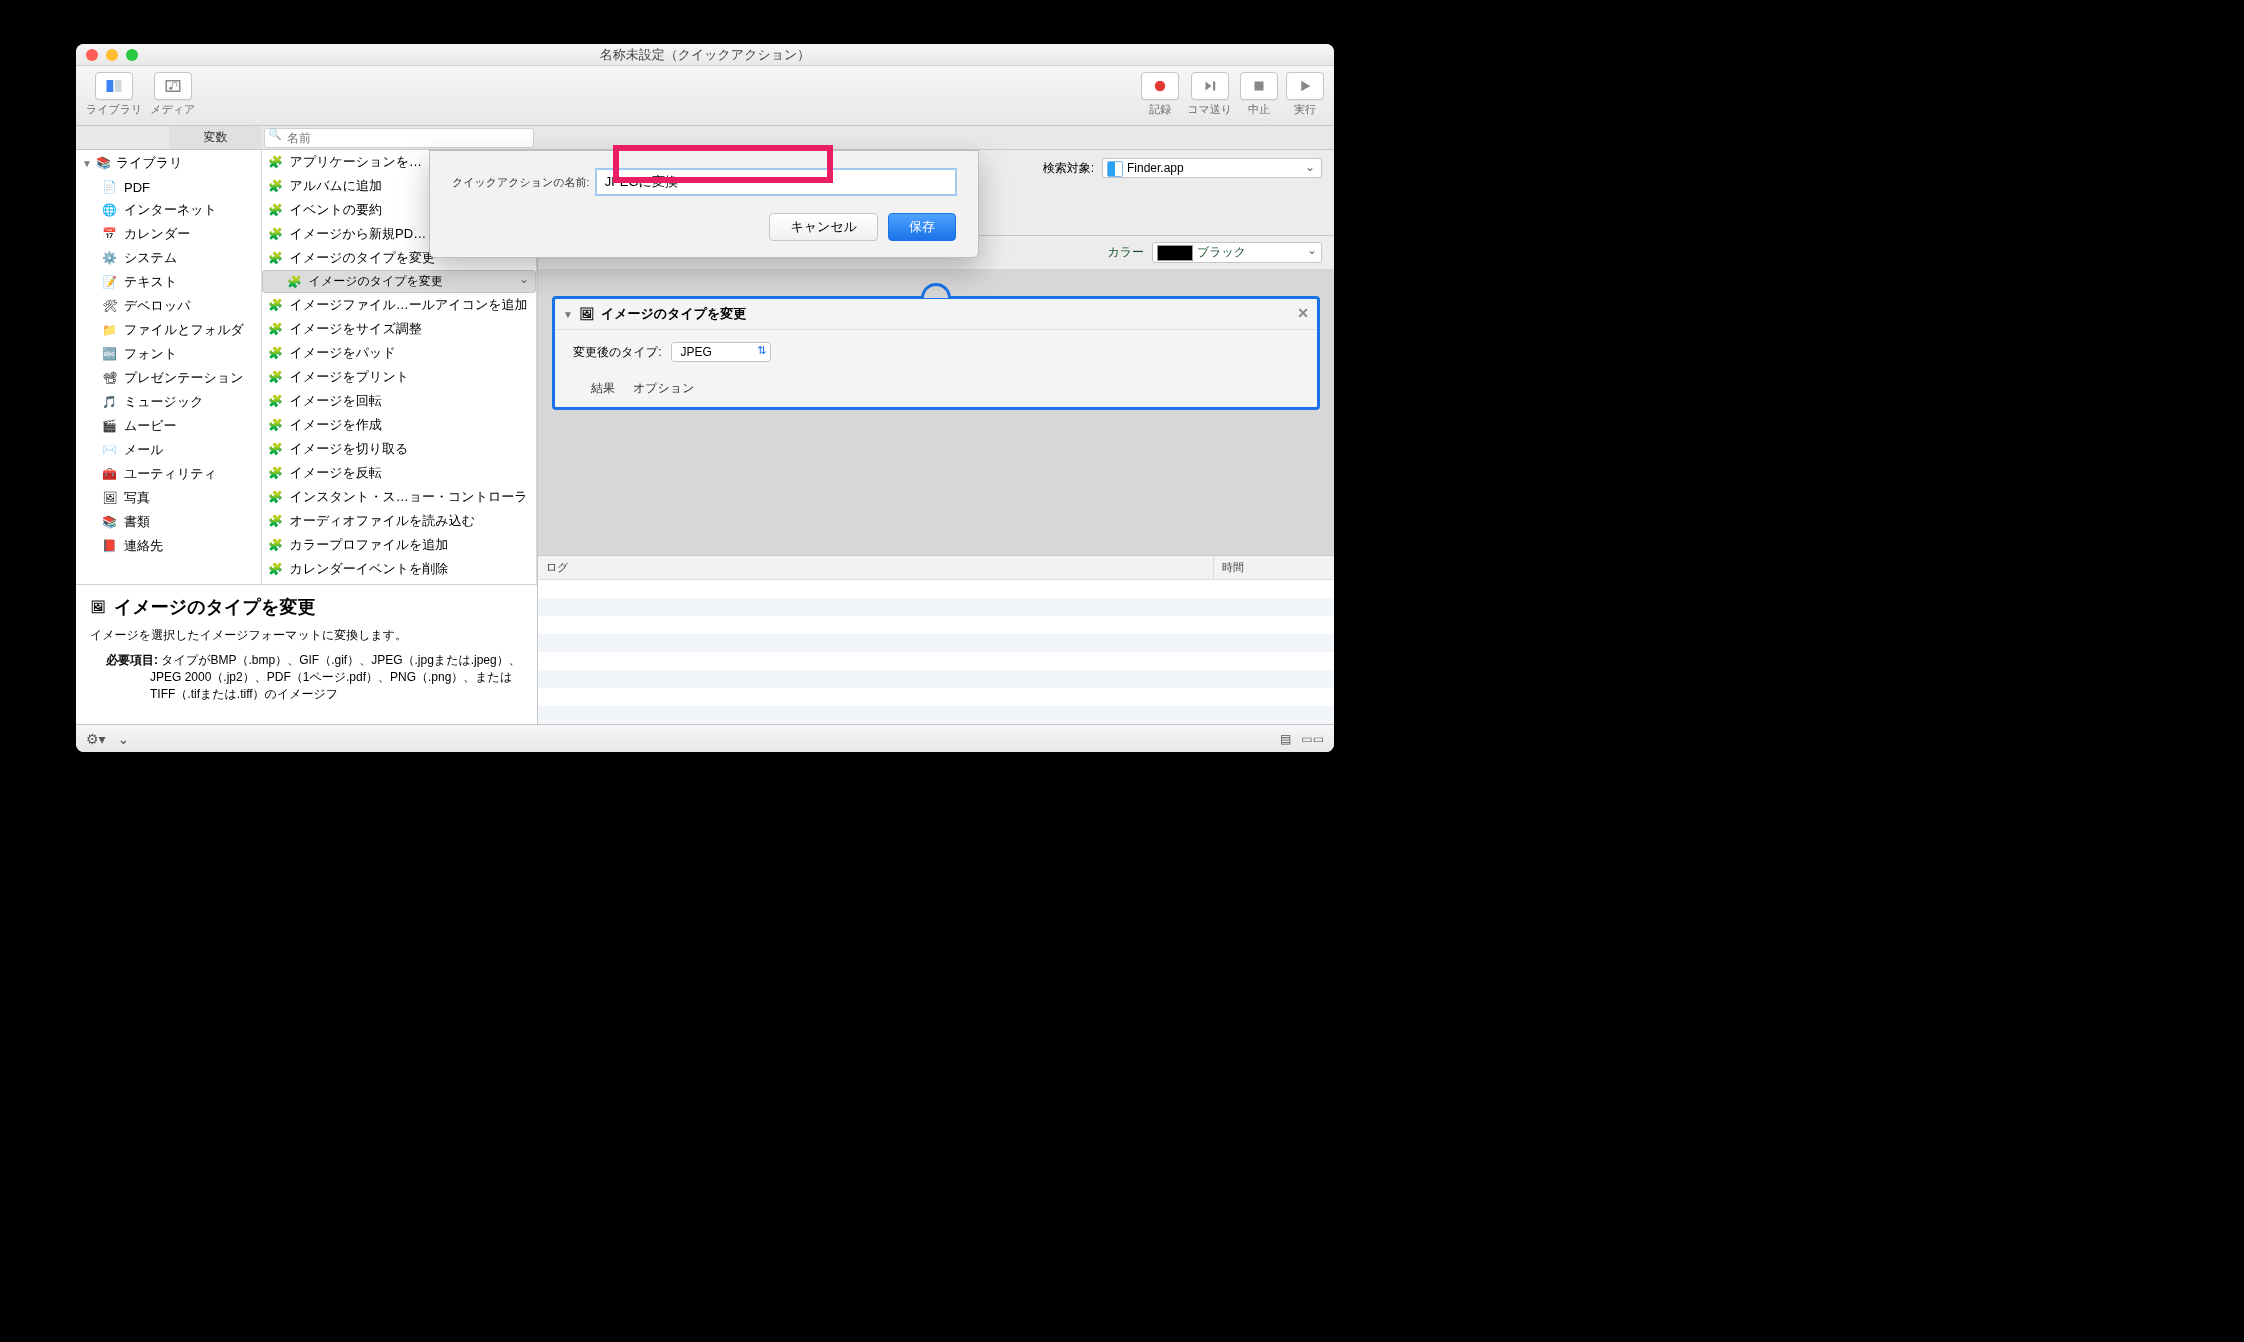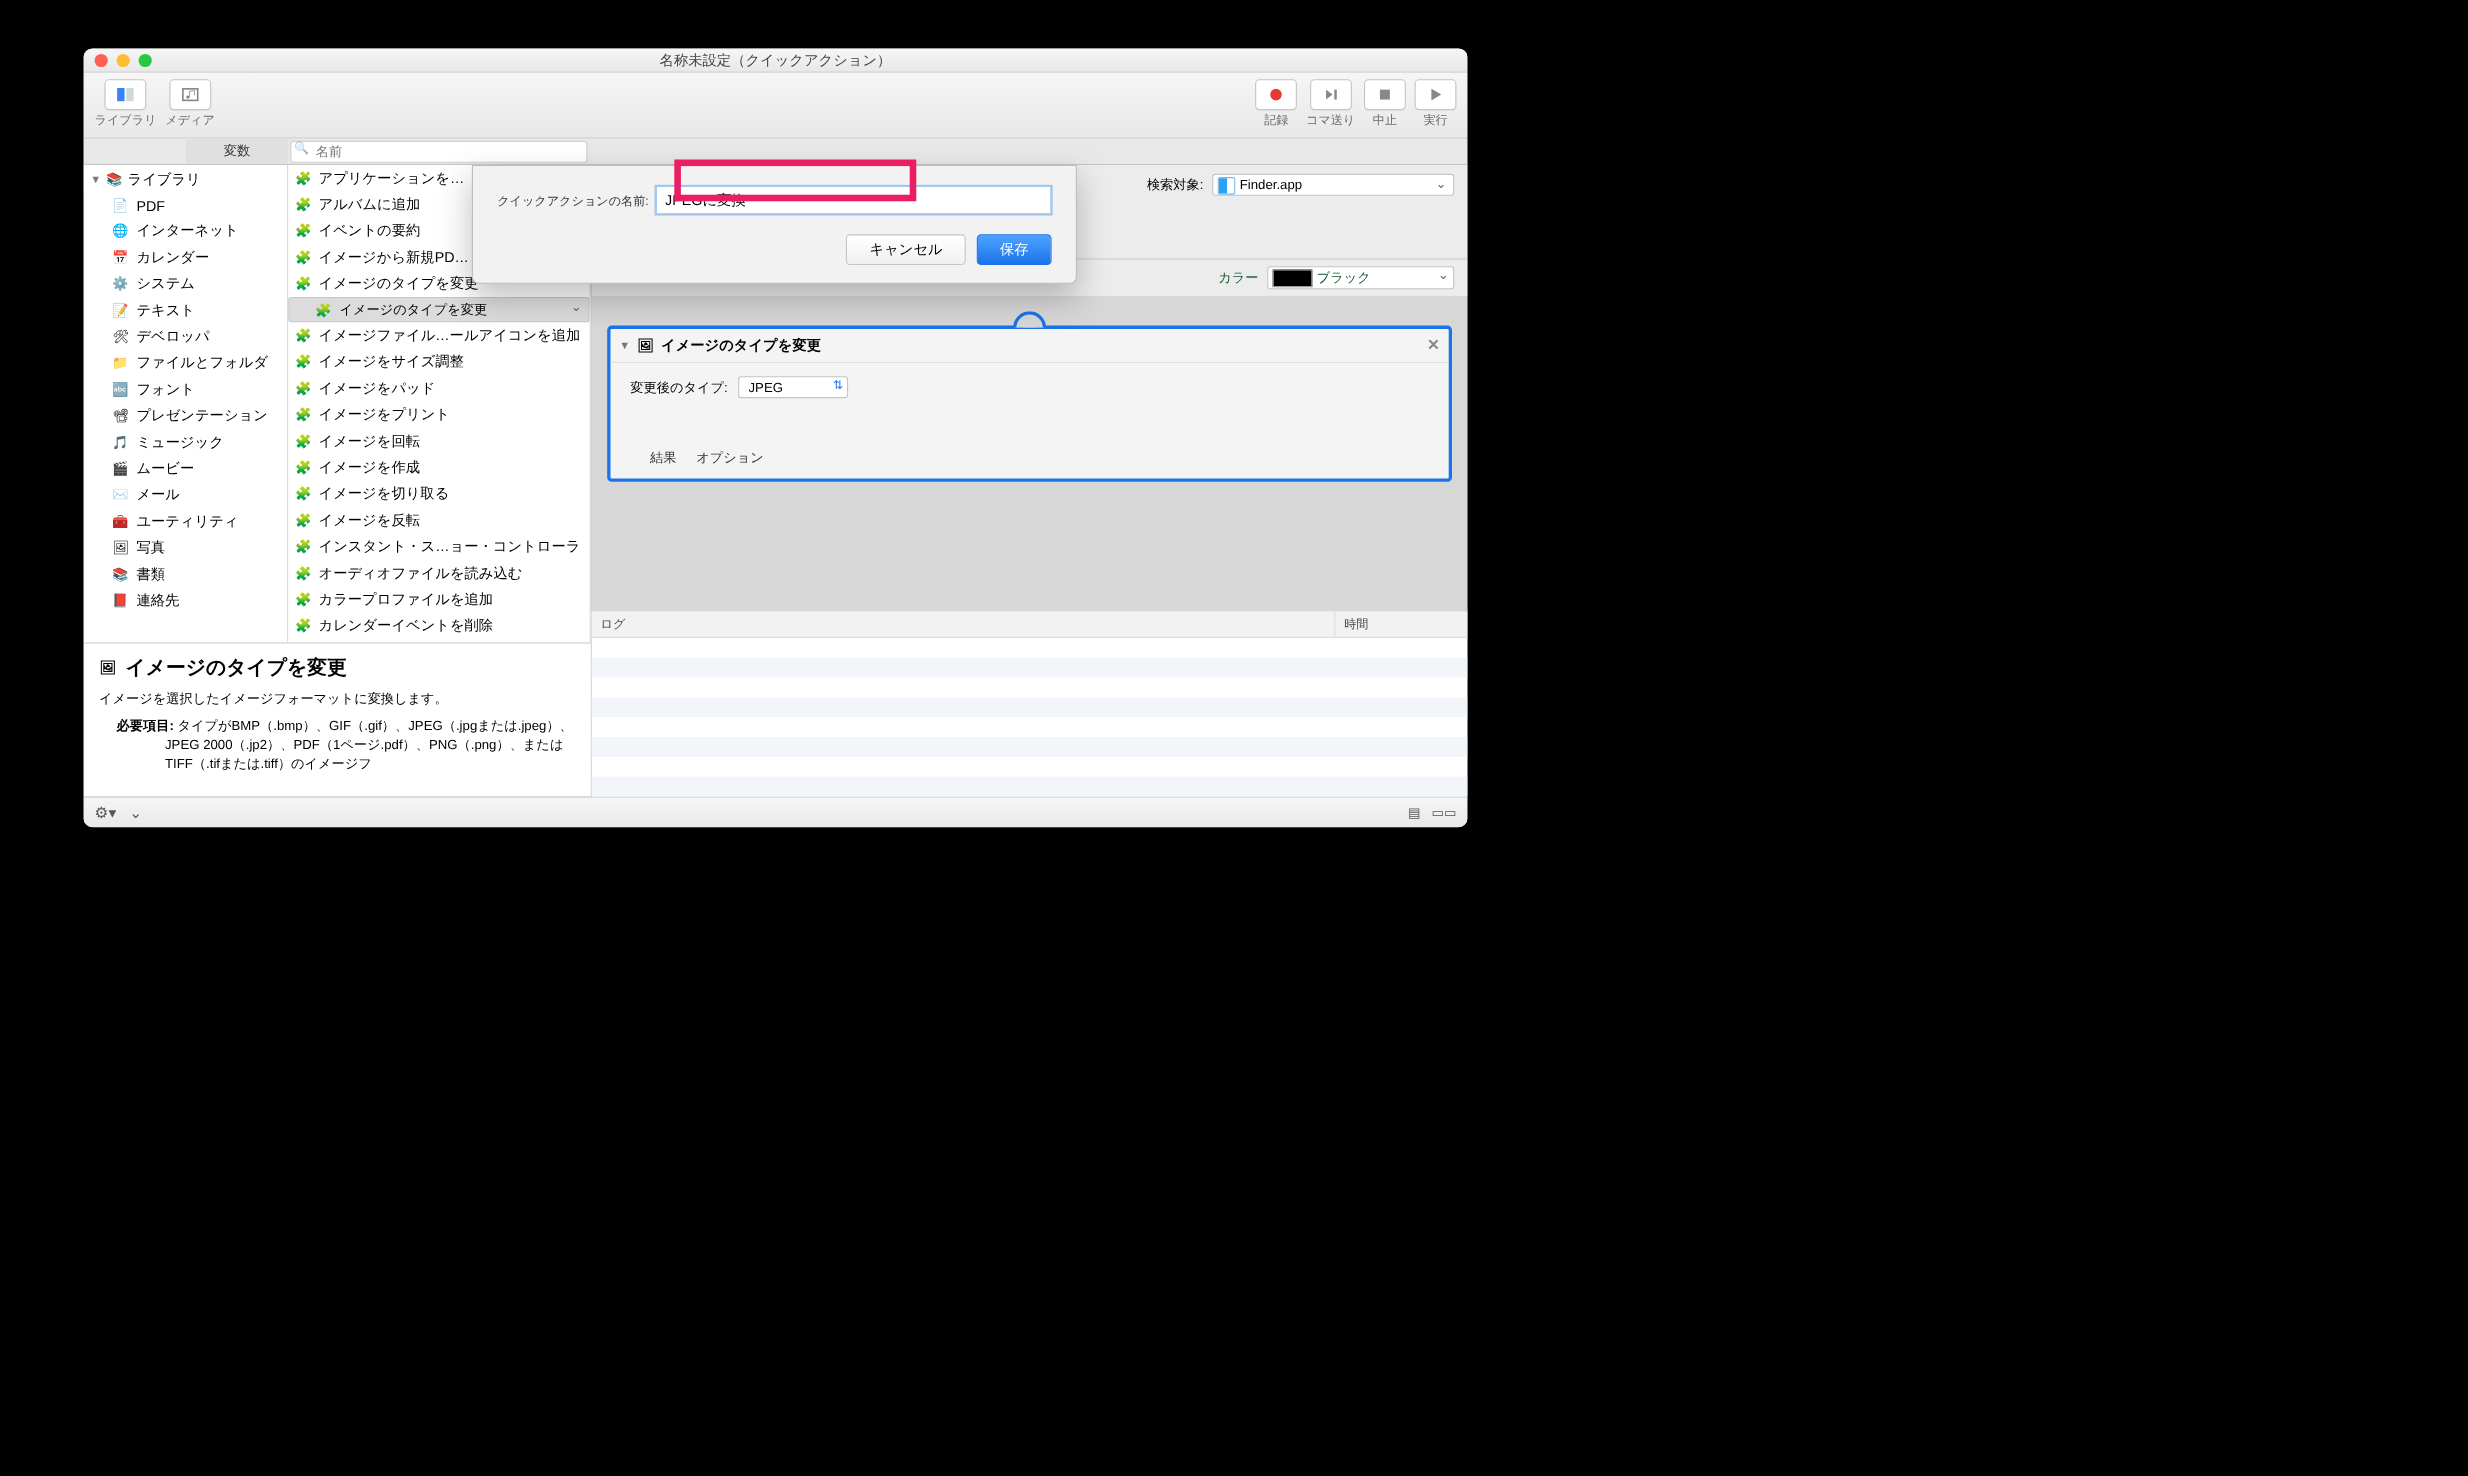--- a/index.html
+++ b/index.html
@@ -52,21 +52,21 @@
   .canvas{flex:1; padding:14px; overflow:auto;}
   .connector{display:flex;justify-content:center;margin-bottom:-2px;}
   .connector .arc{width:30px;height:15px;border:3px solid #1a73e8;border-bottom:none;border-radius:30px 30px 0 0;background:#d7d7d7;}
   .actioncard{border:3px solid #1a73e8;background:#f4f4f4;border-radius:4px;}
   .cardhead{display:flex;align-items:center;gap:6px;padding:6px 8px;border-bottom:1px solid #e0e0e0;font-size:13px;font-weight:600;position:relative;}
   .cardhead .tri{color:#777;}
   .cardhead .close{position:absolute;right:8px;top:6px;color:#888;font-size:14px;cursor:default;}
   .cardbody{padding:12px 18px;font-size:12px;display:flex;align-items:center;gap:10px;}
   .mini-sel{background:#fff;border:1px solid #c5c5c5;border-radius:3px;padding:2px 20px 2px 8px;position:relative;min-width:100px;}
   .mini-sel::after{content:"⇅";position:absolute;right:4px;top:1px;color:#1a73e8;font-size:11px;}
-  .cardfoot{padding:6px 18px 10px 36px;font-size:12px;color:#333;display:flex;gap:18px;margin-top:28px;}
+  .cardfoot{padding:6px 18px 10px 36px;font-size:12px;color:#333;display:flex;gap:18px;}
   .logtable{background:#fff;border-top:1px solid #c7c7c7;}
   .logh{display:flex;font-size:11px;color:#444;background:#f2f2f2;border-bottom:1px solid #ddd;}
   .logh div{padding:4px 8px;border-right:1px solid #ddd;}
   .logh .c1{flex:1;} .logh .c2{width:120px;border-right:none;}
   .logrows div.r{height:18px;border-bottom:0;} .logrows div.r:nth-child(even){background:#f2f6fb;}
   .descpanel{background:#fff;border-top:1px solid #d0d0d0;padding:10px 14px;min-height:140px;}
   .descpanel h3{display:flex;align-items:center;gap:8px;font-size:18px;font-weight:700;margin-bottom:8px;}
   .descpanel p{font-size:12px;margin-bottom:8px;}
   .descpanel .req{font-size:12px;padding-left:44px;text-indent:-44px;margin-left:16px;}
   .descpanel .req b{font-weight:700;}

